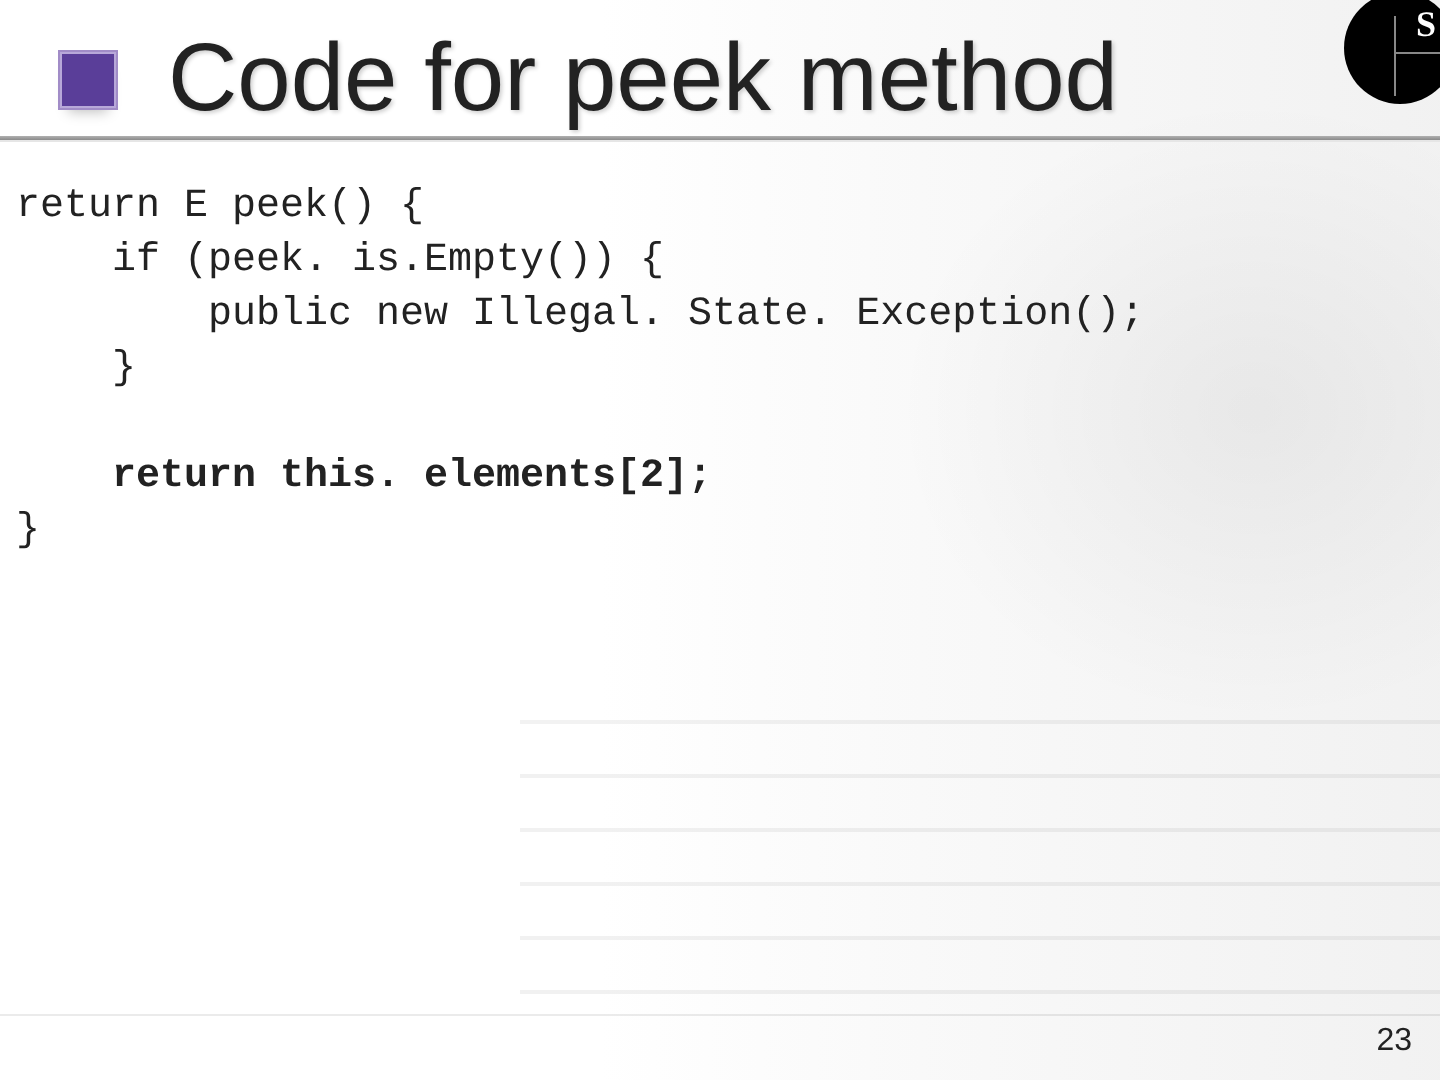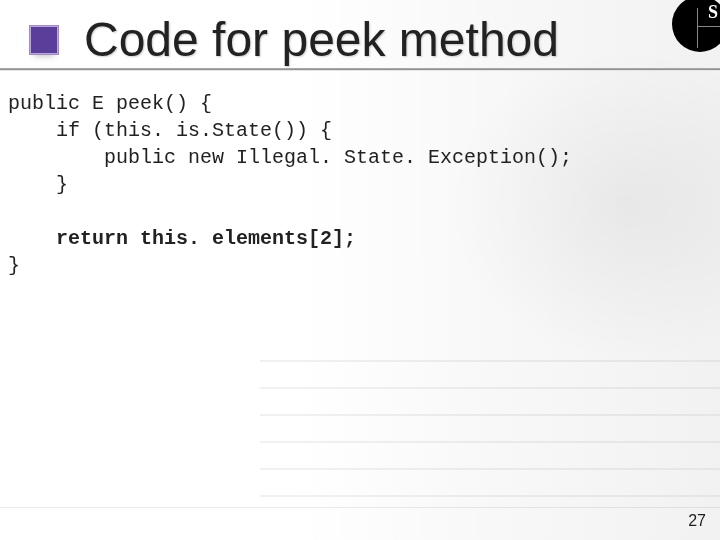--- a/index.html
+++ b/index.html
@@ -162,22 +162,22 @@
 </div>
 <div class="title-underline"></div>
 
 <div class="logo-wrap">
   <div class="logo-circle"></div>
   <div class="logo-hline"></div>
   <div class="logo-vline"></div>
   <div class="logo-s">S</div>
 </div>
 
-<div class="code"><span>public E peek() {</span>
-<span>    if (this. is.State()) {</span>
+<div class="code"><span>return E peek() {</span>
+<span>    if (peek. is.Empty()) {</span>
 <span>        public new Illegal. State. Exception();</span>
 <span>    }</span>
 <span></span>
 <span class="bold">    return this. elements[2];</span>
 <span>}</span></div>
 
 <div class="footer-line"></div>
-<div class="pagenum">27</div>
+<div class="pagenum">23</div>
 
 </body></html>

